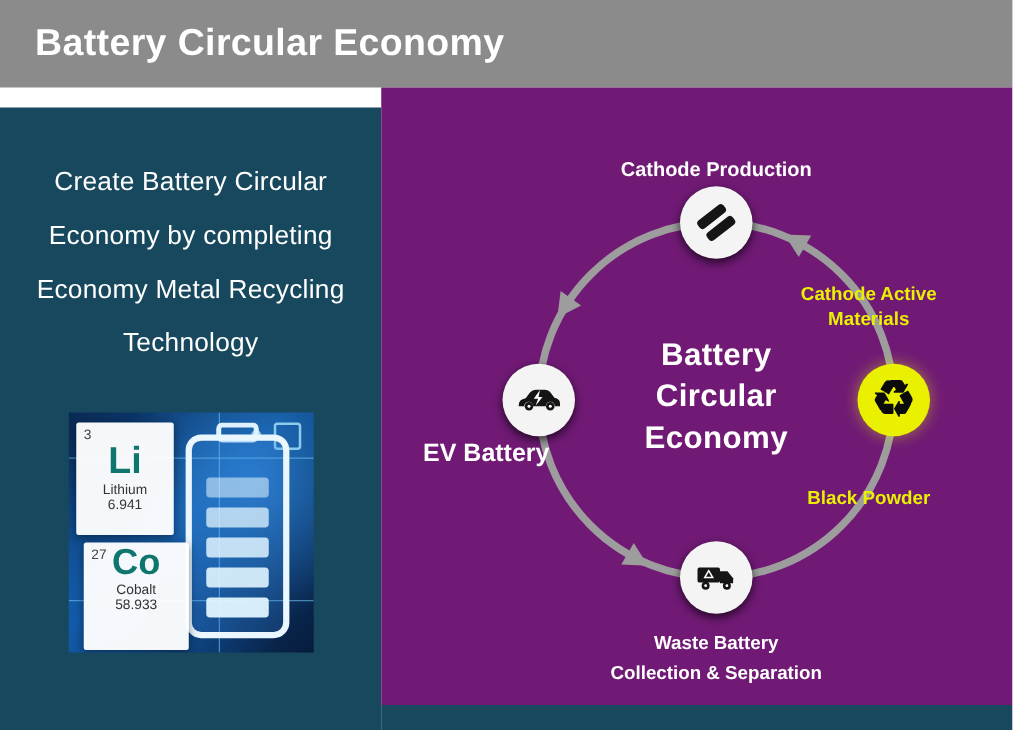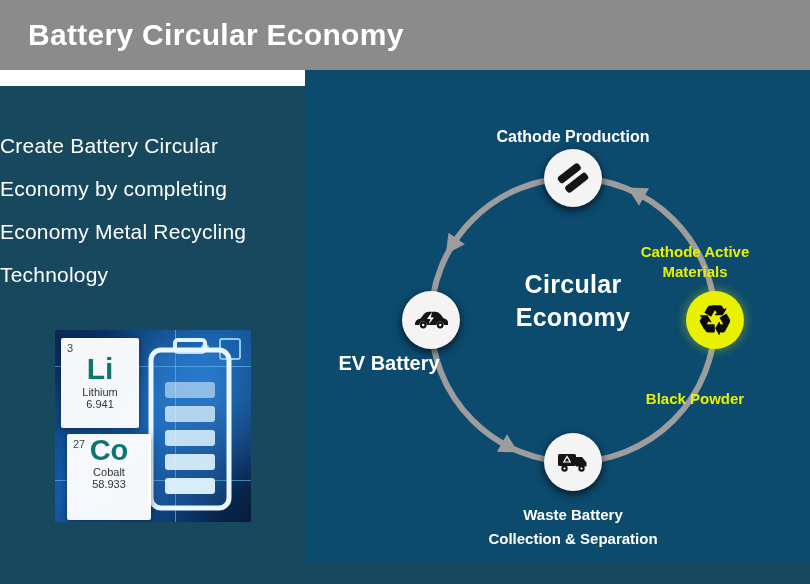--- a/index.html
+++ b/index.html
@@ -10,21 +10,21 @@
 
   
   .header { position:absolute; top:0; left:0; width:810px; height:70px; background:#8b8b8b; }
   .header h1 {
     position:absolute; left:28px; top:0; height:80px; line-height:70px;
     color:#ffffff; font-size:30px; font-weight:bold; letter-spacing:0.3px;
   }
 
   
   .left-panel { position:absolute; top:86px; left:0; width:305px; height:498px; background:#17485d; }
-  .desc { padding-top:38px; text-align:left; }
+  .desc { padding-top:38px; text-align:center; }
   .desc-line { color:#ffffff; font-size:21px; font-weight:500; line-height:43px; letter-spacing:0.2px; }
 
   
   .photo {
     position:absolute; left:55px; top:244px; width:196px; height:192px; overflow:hidden;
     background:
       radial-gradient(circle at 75% 30%, rgba(60,160,255,0.55), rgba(0,0,0,0) 55%),
       radial-gradient(circle at 20% 80%, rgba(30,120,220,0.5), rgba(0,0,0,0) 60%),
       linear-gradient(135deg, #0a2a55 0%, #0d4b8d 45%, #071c3c 100%);
   }
@@ -44,42 +44,42 @@
   .tile .num { position:absolute; left:6px; top:4px; font-size:11px; color:#444; text-align:left; }
   .tile .sym { font-weight:bold; color:#0f766e; }
   .tile-li { left:6px; top:8px; width:78px; height:90px; padding-top:14px; }
   .tile-li .sym { font-size:30px; line-height:34px; }
   .tile-co { left:12px; top:104px; width:84px; height:86px; padding-top:0; }
   .tile-co .sym { font-size:29px; line-height:32px; }
   .tile .ename { font-size:11px; color:#333; }
   .tile .mass { font-size:11px; color:#333; }
 
   
-  .right-panel { position:absolute; top:70px; left:305px; width:505px; height:494px; background:#0c4a6e; }
+  .right-panel { position:absolute; top:70px; left:305px; width:505px; height:494px; background:#701a75; }
   .footer-strip { position:absolute; top:564px; left:305px; width:505px; height:20px; background:#17485d; }
 
   .ring-svg { position:absolute; left:0; top:0; }
 
   .node {
     position:absolute; width:58px; height:58px; border-radius:50%;
     display:flex; align-items:center; justify-content:center;
     background:#f4f4f4; box-shadow:0 3px 8px rgba(0,0,0,0.7);
   }
   .node-top    { left:239px; top:79px;  }
   .node-left   { left:97px;  top:221px; }
   .node-right  { left:381px; top:221px; background:#e9f000; box-shadow:0 0 12px rgba(233,240,0,0.45); }
   .node-bottom { left:239px; top:363px; }
   .recycle-glyph { font-size:40px; line-height:40px; color:#0b0b0b; font-weight:bold; }
 
   .dlabel { position:absolute; text-align:center; font-weight:bold; }
   .lbl-white { color:#ffffff; }
   .lbl-yellow { color:#e9f000; }
 
   .lbl-cathode-production { left:148px; top:58px; width:240px; font-size:16px; }
-  .lbl-cam { left:309px; top:172px; width:162px; font-size:15px; line-height:20px; }
+  .lbl-cam { left:309px; top:156px; width:162px; font-size:15px; line-height:20px; }
   .lbl-black-powder { left:309px; top:320px; width:162px; font-size:15px; }
   .lbl-ev { left:13px; top:282px; width:142px; font-size:20px; }
   .lbl-waste { left:118px; top:433px; width:300px; font-size:15px; line-height:24px; }
 
   .center-title { position:absolute; left:168px; top:198px; width:200px; text-align:center; }
   .center-title .ct-line { color:#ffffff; font-size:25px; font-weight:bold; line-height:33px; letter-spacing:0.3px; }
 </style>
 </head>
 <body>
 
@@ -151,20 +151,21 @@
     <div class="dlabel lbl-yellow lbl-black-powder">Black Powder</div>
 
     <div class="dlabel lbl-white lbl-ev">EV Battery</div>
 
     <div class="dlabel lbl-white lbl-waste">
       <div>Waste Battery</div>
       <div>Collection &amp; Separation</div>
     </div>
 
     <div class="center-title">
+      <div class="ct-line">Battery</div>
       <div class="ct-line">Circular</div>
       <div class="ct-line">Economy</div>
     </div>
 
     <div class="node node-top">
       <svg width="40" height="40" viewBox="0 0 40 40">
         <g transform="rotate(-38 20 20)" fill="#151515">
           <rect x="7" y="10" width="26" height="8" rx="3"></rect>
           <rect x="7" y="22" width="26" height="8" rx="3"></rect>
         </g>

